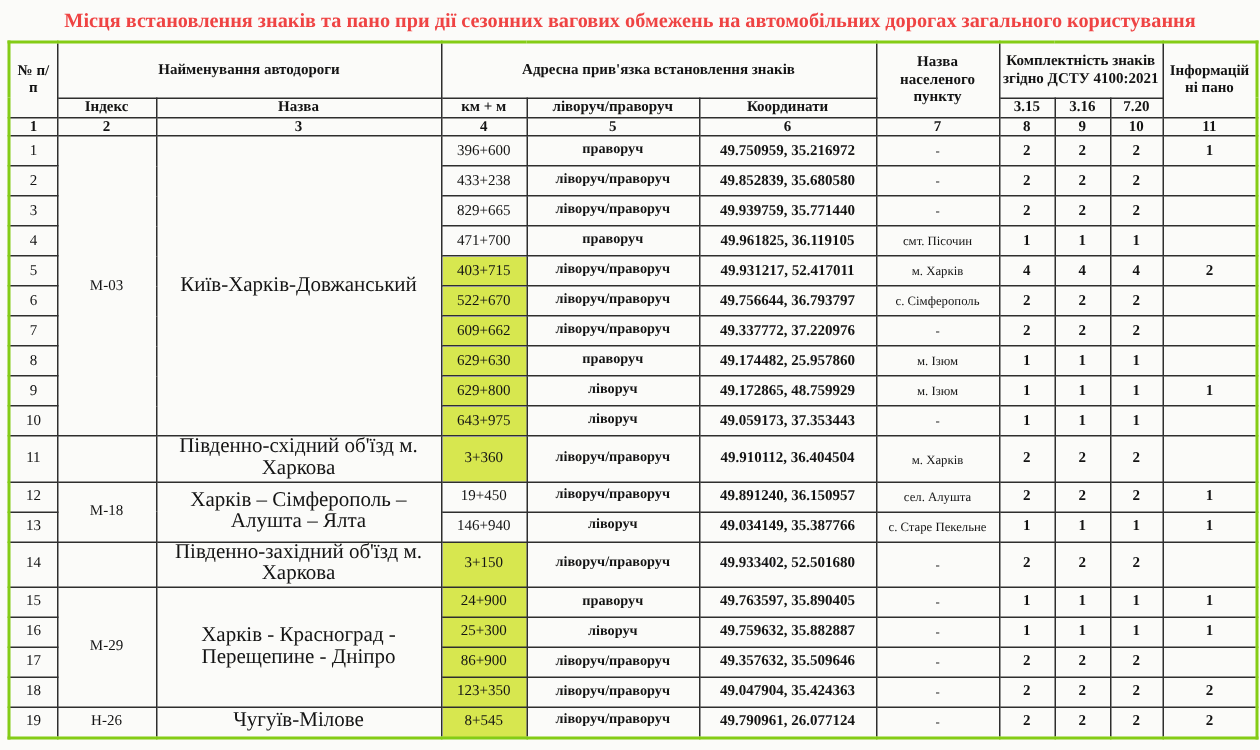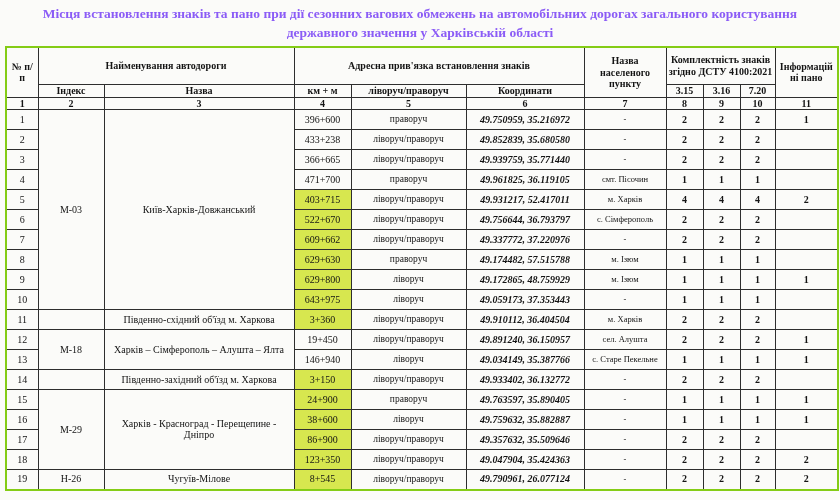--- a/index.html
+++ b/index.html
@@ -5,56 +5,55 @@
   html,body{margin:0;padding:0;}
   body{
     width:840px;height:500px;overflow:hidden;
     background:#fbfbf9;color:#141414;
     font-family:"Liberation Serif","DejaVu Serif",serif;
     -webkit-font-smoothing:antialiased;
   }
   .title{
     font-weight:bold;text-align:center;
     font-size:13.5px;line-height:1.4;
-    padding:5px 12px 3px 12px;color:#8b5cf6;
+    padding:5px 12px 3px 12px;color:#ef4444;
   }
   table{
     border-collapse:collapse;table-layout:fixed;
     width:832px;margin-left:5px;
     border:2px solid #84cc16;
   }
   th,td{
     border:1px solid #2e2e2e;
     padding:0 2px;text-align:center;vertical-align:middle;
     overflow:hidden;
   }
   thead th{font-size:10px;font-weight:bold;line-height:1.15;}
   tr.hrowA th{height:36px;}
   tr.hrowB th{height:12px;}
   tr.hrowC th{height:11px;font-size:10px;}
   .bw{overflow-wrap:anywhere;}
   tbody tr{height:20px;}
   tbody td{font-size:10px;line-height:1.05;}
   td.c-num{font-weight:normal;}
   td.c-idx{font-weight:normal;font-family:Liberation Serif, serif;}
-  td.c-name{font-weight:normal;font-size:10px;}
+  td.c-name{font-weight:normal;font-size:14px;}
   td.c-km{font-weight:normal;}
   td.c-km.hl{background:var(--hl,#d7e74f);}
-  td.c-side{font-size:9.5px;}
-  td.c-coord{font-weight:bold;font-style:italic;}
+  td.c-side{font-size:9.5px;font-weight:bold;}
+  td.c-coord{font-weight:bold;}
   td.c-set{font-size:8.5px;}
   td.c-cnt{font-weight:bold;}
   td.c-info{font-weight:bold;}
 </style>
 </head>
 <body>
 
 <div class="title">
   <span>Місця встановлення знаків та пано при дії сезонних вагових обмежень на автомобільних дорогах загального користування</span><br>
-  <span>державного значення у Харківській області</span>
 </div>
 
 <table>
   <colgroup>
     <col style="width:32px">
       <col style="width:66px">
       <col style="width:190px">
     <col style="width:57px">
       <col style="width:115px">
       <col style="width:118px">
@@ -117,21 +116,21 @@
         <td class="c-side">ліворуч/праворуч</td>
         <td class="c-coord">49.852839, 35.680580</td>
         <td class="c-set">-</td>
         <td class="c-cnt">2</td>
         <td class="c-cnt">2</td>
         <td class="c-cnt">2</td>
         <td class="c-info"></td>
       </tr>
       <tr>
         <td class="c-num">3</td>
-        <td class="c-km">366+665</td>
+        <td class="c-km">829+665</td>
         <td class="c-side">ліворуч/праворуч</td>
         <td class="c-coord">49.939759, 35.771440</td>
         <td class="c-set">-</td>
         <td class="c-cnt">2</td>
         <td class="c-cnt">2</td>
         <td class="c-cnt">2</td>
         <td class="c-info"></td>
       </tr>
       <tr>
         <td class="c-num">4</td>
@@ -174,21 +173,21 @@
         <td class="c-set">-</td>
         <td class="c-cnt">2</td>
         <td class="c-cnt">2</td>
         <td class="c-cnt">2</td>
         <td class="c-info"></td>
       </tr>
       <tr>
         <td class="c-num">8</td>
         <td class="c-km hl">629+630</td>
         <td class="c-side">праворуч</td>
-        <td class="c-coord">49.174482, 57.515788</td>
+        <td class="c-coord">49.174482, 25.957860</td>
         <td class="c-set">м. Ізюм</td>
         <td class="c-cnt">1</td>
         <td class="c-cnt">1</td>
         <td class="c-cnt">1</td>
         <td class="c-info"></td>
       </tr>
       <tr>
         <td class="c-num">9</td>
         <td class="c-km hl">629+800</td>
         <td class="c-side">ліворуч</td>
@@ -246,21 +245,21 @@
         <td class="c-cnt">1</td>
         <td class="c-cnt">1</td>
         <td class="c-info">1</td>
       </tr>
       <tr>
         <td class="c-num">14</td>
         <td class="c-idx"></td>
         <td class="c-name">Південно-західний об'їзд м. Харкова</td>
         <td class="c-km hl">3+150</td>
         <td class="c-side">ліворуч/праворуч</td>
-        <td class="c-coord">49.933402, 36.132772</td>
+        <td class="c-coord">49.933402, 52.501680</td>
         <td class="c-set">-</td>
         <td class="c-cnt">2</td>
         <td class="c-cnt">2</td>
         <td class="c-cnt">2</td>
         <td class="c-info"></td>
       </tr>
       <tr>
         <td class="c-num">15</td>
         <td class="c-idx" rowspan="4">М-29</td>
         <td class="c-name" rowspan="4">Харків - Красноград - Перещепине - Дніпро</td>
@@ -268,21 +267,21 @@
         <td class="c-side">праворуч</td>
         <td class="c-coord">49.763597, 35.890405</td>
         <td class="c-set">-</td>
         <td class="c-cnt">1</td>
         <td class="c-cnt">1</td>
         <td class="c-cnt">1</td>
         <td class="c-info">1</td>
       </tr>
       <tr>
         <td class="c-num">16</td>
-        <td class="c-km hl">38+600</td>
+        <td class="c-km hl">25+300</td>
         <td class="c-side">ліворуч</td>
         <td class="c-coord">49.759632, 35.882887</td>
         <td class="c-set">-</td>
         <td class="c-cnt">1</td>
         <td class="c-cnt">1</td>
         <td class="c-cnt">1</td>
         <td class="c-info">1</td>
       </tr>
       <tr>
         <td class="c-num">17</td>

